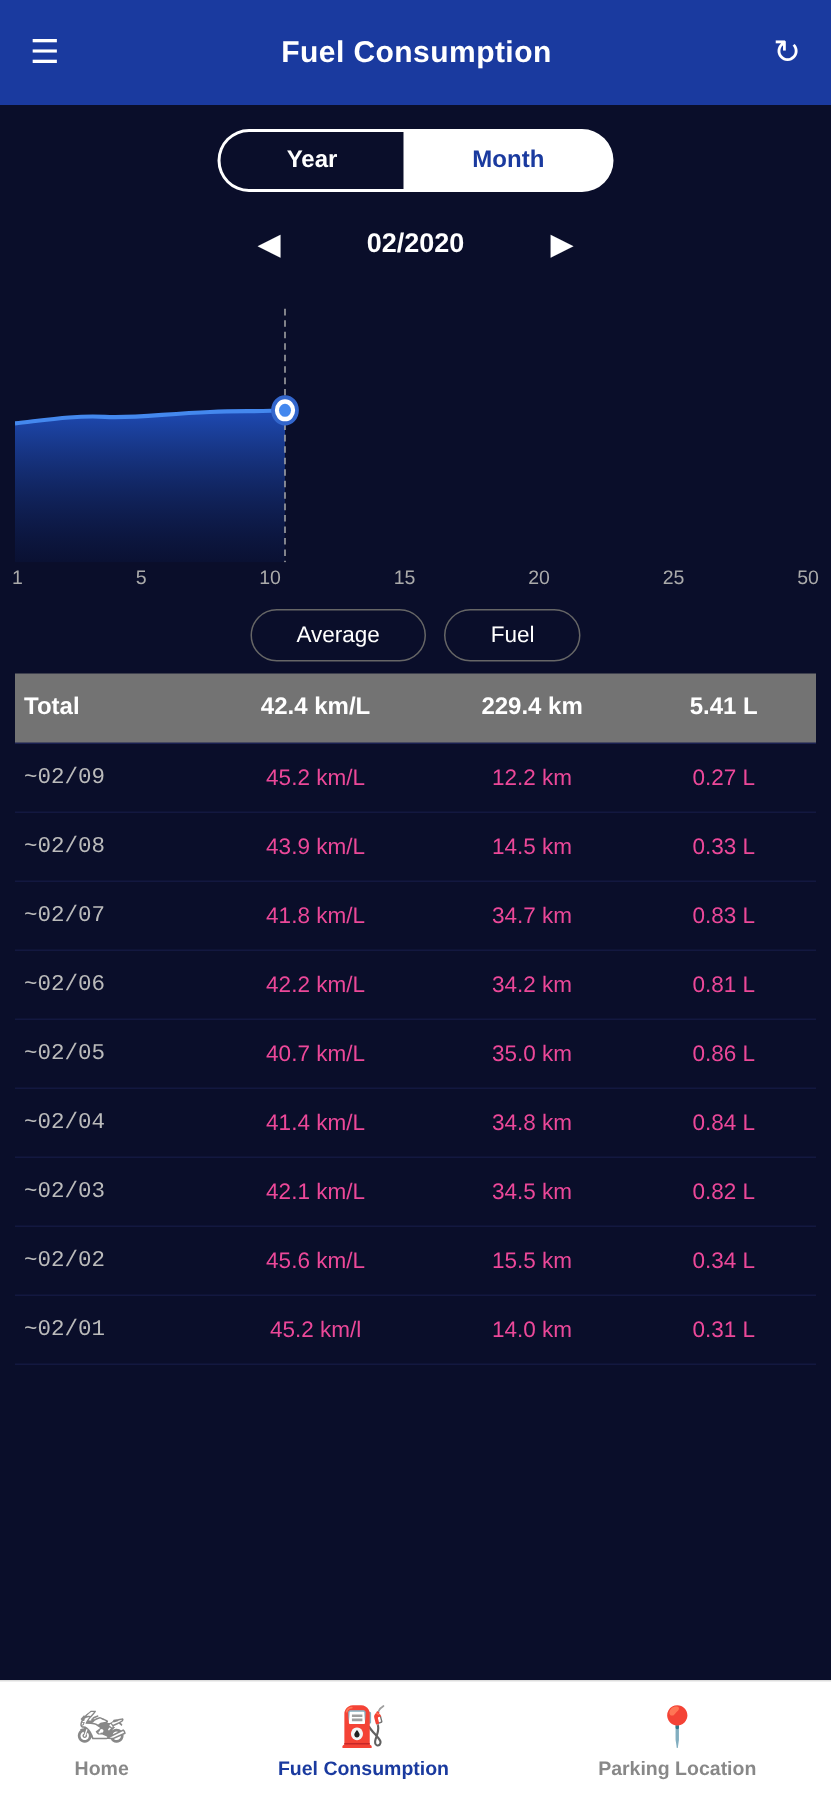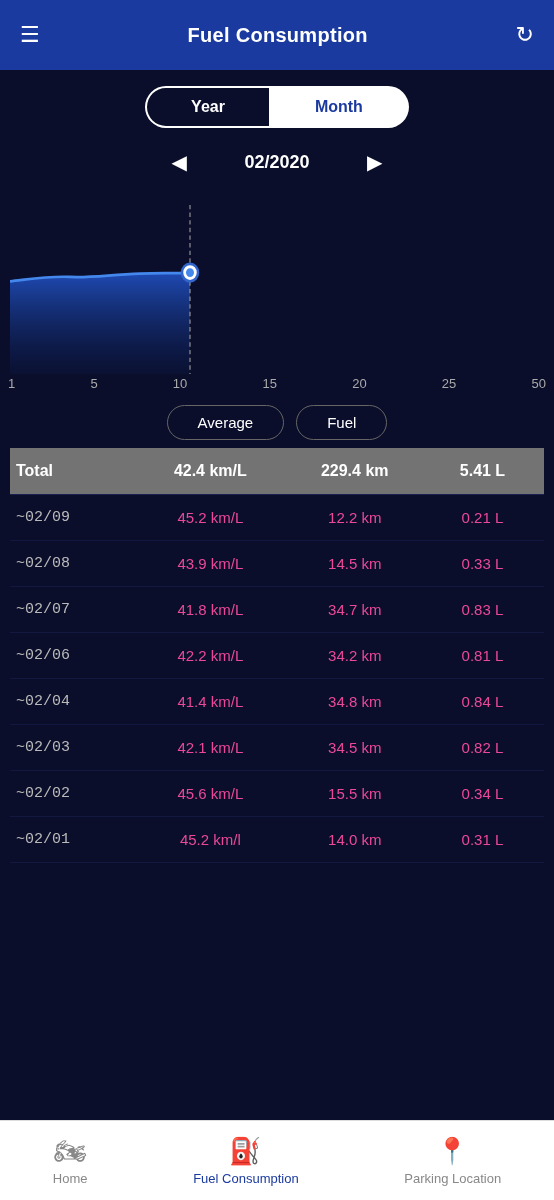--- a/index.html
+++ b/index.html
@@ -182,21 +182,21 @@
       align-items: center;
       gap: 4px;
       cursor: pointer;
       padding: 6px 20px;
     }
     .nav-icon {
       font-size: 26px;
     }
     .nav-label {
       font-size: 13px;
-      font-weight: 400;
+      font-weight: 700;
     }
     .nav-item.active .nav-label {
       color: #1a3a9f;
     }
     .nav-item.active .nav-icon {
       color: #1a3a9f;
     }
     .nav-item:not(.active) .nav-label {
       color: #888;
     }
@@ -272,41 +272,47 @@
       <span class="total-cell">42.4 km/L</span>
       <span class="total-cell">229.4 km</span>
       <span class="total-cell">5.41 L</span>
     </div>
 
     <div id="data-rows-container">
         <div class="data-row">
       <span class="data-cell">~02/09</span>
       <span class="data-cell">45.2 km/L</span>
       <span class="data-cell">12.2 km</span>
-      <span class="data-cell">0.21 L</span>
+      <span class="data-cell">0.27 L</span>
     </div>
         <div class="data-row">
       <span class="data-cell">~02/08</span>
       <span class="data-cell">43.9 km/L</span>
       <span class="data-cell">14.5 km</span>
       <span class="data-cell">0.33 L</span>
     </div>
         <div class="data-row">
       <span class="data-cell">~02/07</span>
       <span class="data-cell">41.8 km/L</span>
       <span class="data-cell">34.7 km</span>
       <span class="data-cell">0.83 L</span>
     </div>
         <div class="data-row">
       <span class="data-cell">~02/06</span>
       <span class="data-cell">42.2 km/L</span>
       <span class="data-cell">34.2 km</span>
       <span class="data-cell">0.81 L</span>
     </div>
         <div class="data-row">
+      <span class="data-cell">~02/05</span>
+      <span class="data-cell">40.7 km/L</span>
+      <span class="data-cell">35.0 km</span>
+      <span class="data-cell">0.86 L</span>
+    </div>
+        <div class="data-row">
       <span class="data-cell">~02/04</span>
       <span class="data-cell">41.4 km/L</span>
       <span class="data-cell">34.8 km</span>
       <span class="data-cell">0.84 L</span>
     </div>
         <div class="data-row">
       <span class="data-cell">~02/03</span>
       <span class="data-cell">42.1 km/L</span>
       <span class="data-cell">34.5 km</span>
       <span class="data-cell">0.82 L</span>

